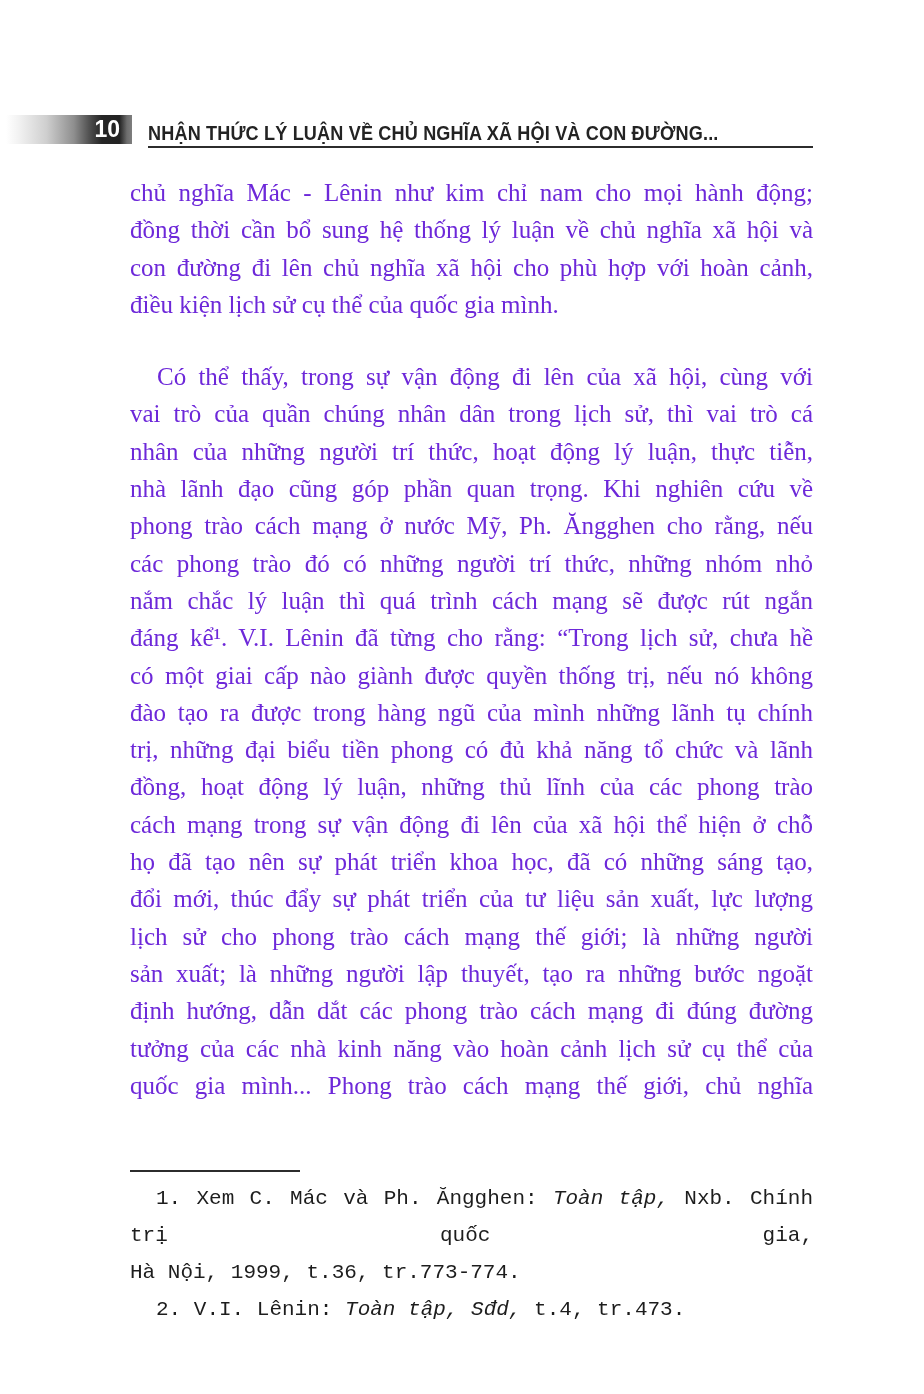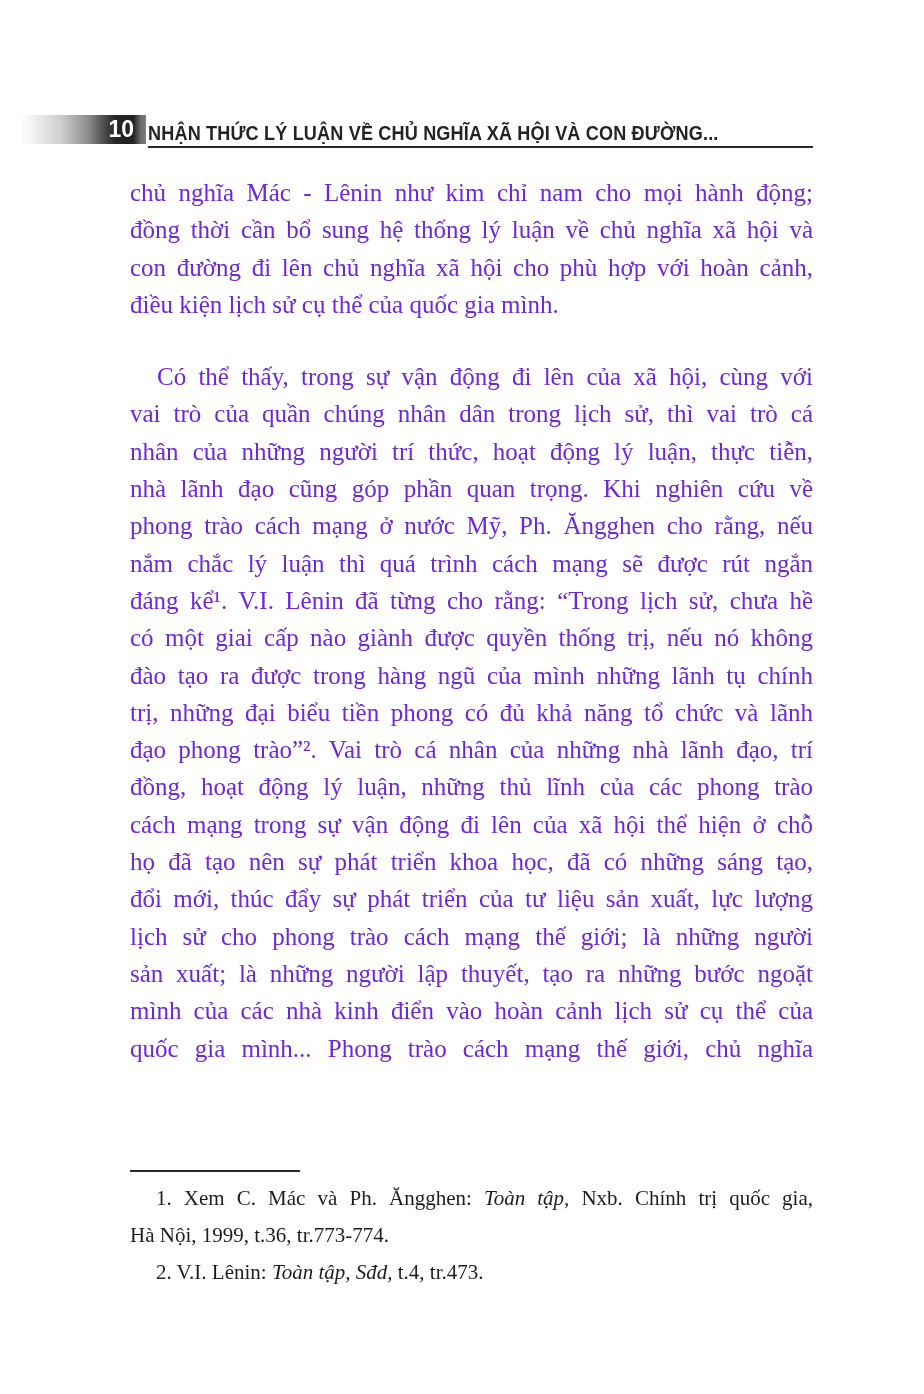--- a/index.html
+++ b/index.html
@@ -13,21 +13,21 @@
     height: 1394px;
     background: #ffffff;
     overflow: hidden;
     font-family: "Liberation Serif", serif;
     color: #1d1d1d;
   }
 
   
   .header-bar {
     position: absolute;
-    left: 20px;
+    left: 6px;
     top: 115px;
     width: 126px;
     height: 29px;
     background: linear-gradient(90deg,
       #ffffff 0%, #f2f2f2 10%, #cfcfcf 32%,
       #8e8e8e 54%, #474747 68%, #262626 76%,
       #222222 90%, #6d6d6d 96%, #7e7e7e 100%);
     display: flex;
     align-items: center;
     justify-content: flex-end;
@@ -93,20 +93,21 @@
     top: 1170px;
     width: 170px;
     height: 2px;
     background: #2c2c2c;
   }
   .footnote-block {
     position: absolute;
     left: 130px;
     top: 1180px;
     width: 683px;
+    font-family: Liberation Mono, monospace;
   }
   .fline {
     font-size: 21px;
     line-height: 37px;
     text-align: center;
     text-align-last: left;
     color: #1d1d1d;
   }
   .fline.justify {
     text-align: justify;
@@ -133,33 +134,34 @@
   <div class="body-block" id="body-lines">
       <div class="bline">chủ nghĩa Mác - Lênin như kim chỉ nam cho mọi hành động;</div>
       <div class="bline">đồng thời cần bổ sung hệ thống lý luận về chủ nghĩa xã hội và</div>
       <div class="bline">con đường đi lên chủ nghĩa xã hội cho phù hợp với hoàn cảnh,</div>
       <div class="bline noglue">điều kiện lịch sử cụ thể của quốc gia mình.</div>
       <div class="bline indent">Có thể thấy, trong sự vận động đi lên của xã hội, cùng với</div>
       <div class="bline">vai trò của quần chúng nhân dân trong lịch sử, thì vai trò cá</div>
       <div class="bline">nhân của những người trí thức, hoạt động lý luận, thực tiễn,</div>
       <div class="bline">nhà lãnh đạo cũng góp phần quan trọng. Khi nghiên cứu về</div>
       <div class="bline">phong trào cách mạng ở nước Mỹ, Ph. Ăngghen cho rằng, nếu</div>
+      <div class="bline">các phong trào đó có những người trí thức, những nhóm nhỏ</div>
       <div class="bline">nắm chắc lý luận thì quá trình cách mạng sẽ được rút ngắn</div>
       <div class="bline">đáng kể¹. V.I. Lênin đã từng cho rằng: “Trong lịch sử, chưa hề</div>
       <div class="bline">có một giai cấp nào giành được quyền thống trị, nếu nó không</div>
       <div class="bline">đào tạo ra được trong hàng ngũ của mình những lãnh tụ chính</div>
       <div class="bline">trị, những đại biểu tiền phong có đủ khả năng tổ chức và lãnh</div>
-      <div class="bline">đạo phong trào”². Vai trò cá nhân của những nhà lãnh đạo, trí</div>
       <div class="bline">đồng, hoạt động lý luận, những thủ lĩnh của các phong trào</div>
       <div class="bline">cách mạng trong sự vận động đi lên của xã hội thể hiện ở chỗ</div>
       <div class="bline">họ đã tạo nên sự phát triển khoa học, đã có những sáng tạo,</div>
       <div class="bline">đổi mới, thúc đẩy sự phát triển của tư liệu sản xuất, lực lượng</div>
       <div class="bline">lịch sử cho phong trào cách mạng thế giới; là những người</div>
       <div class="bline">sản xuất; là những người lập thuyết, tạo ra những bước ngoặt</div>
-      <div class="bline">mình của các nhà kinh điển vào hoàn cảnh lịch sử cụ thể của</div>
+      <div class="bline">định hướng, dẫn dắt các phong trào cách mạng đi đúng đường</div>
+      <div class="bline">tưởng của các nhà kinh năng vào hoàn cảnh lịch sử cụ thể của</div>
       <div class="bline">quốc gia mình... Phong trào cách mạng thế giới, chủ nghĩa</div>
     </div>
 
   <div class="footnote-rule"></div>
   <div class="footnote-block" id="footnote-lines">
       <div class="fline indent justify"><span>1. Xem C. Mác và Ph. Ăngghen: </span><span class="it">Toàn tập,</span><span> Nxb. Chính trị quốc gia,</span></div>
       <div class="fline"><span>Hà Nội, 1999, t.36, tr.773-774.</span></div>
       <div class="fline indent"><span>2. V.I. Lênin: </span><span class="it">Toàn tập, Sđd,</span><span> t.4, tr.473.</span></div>
     </div>
 

